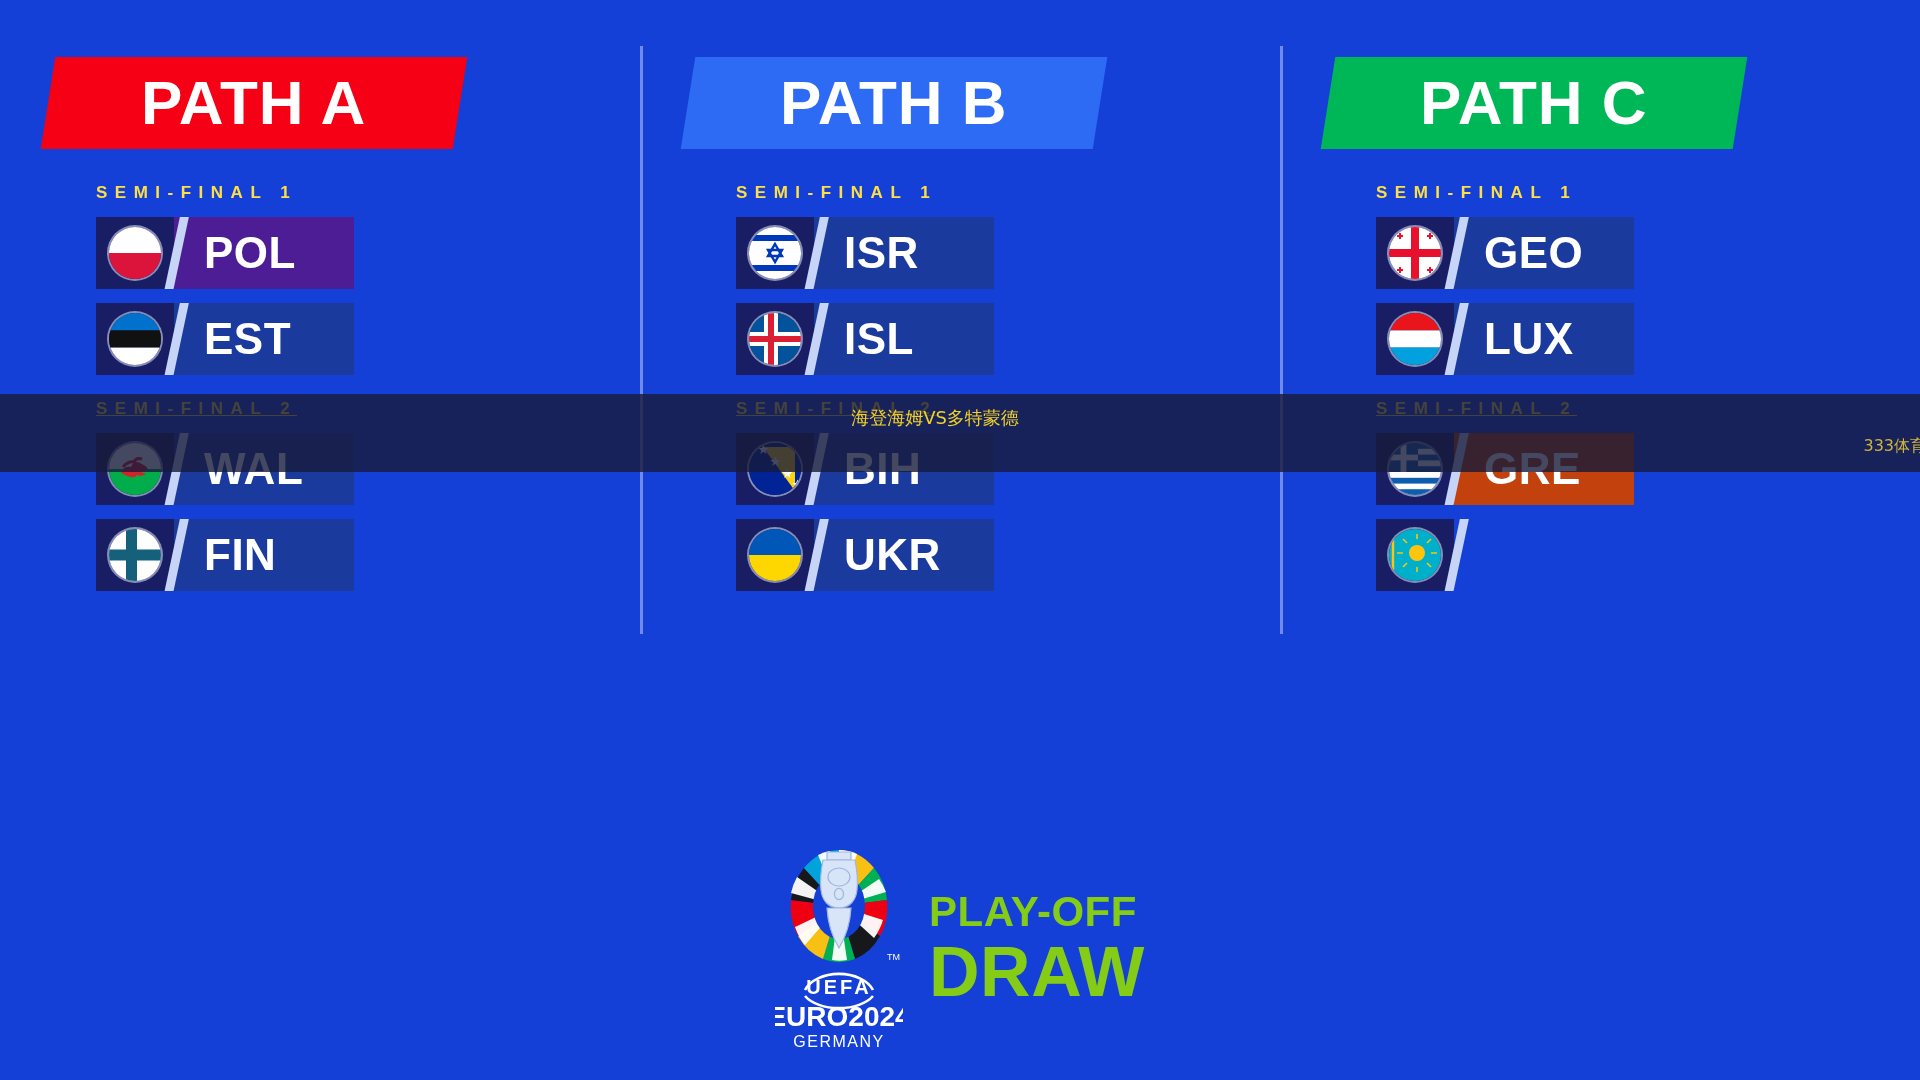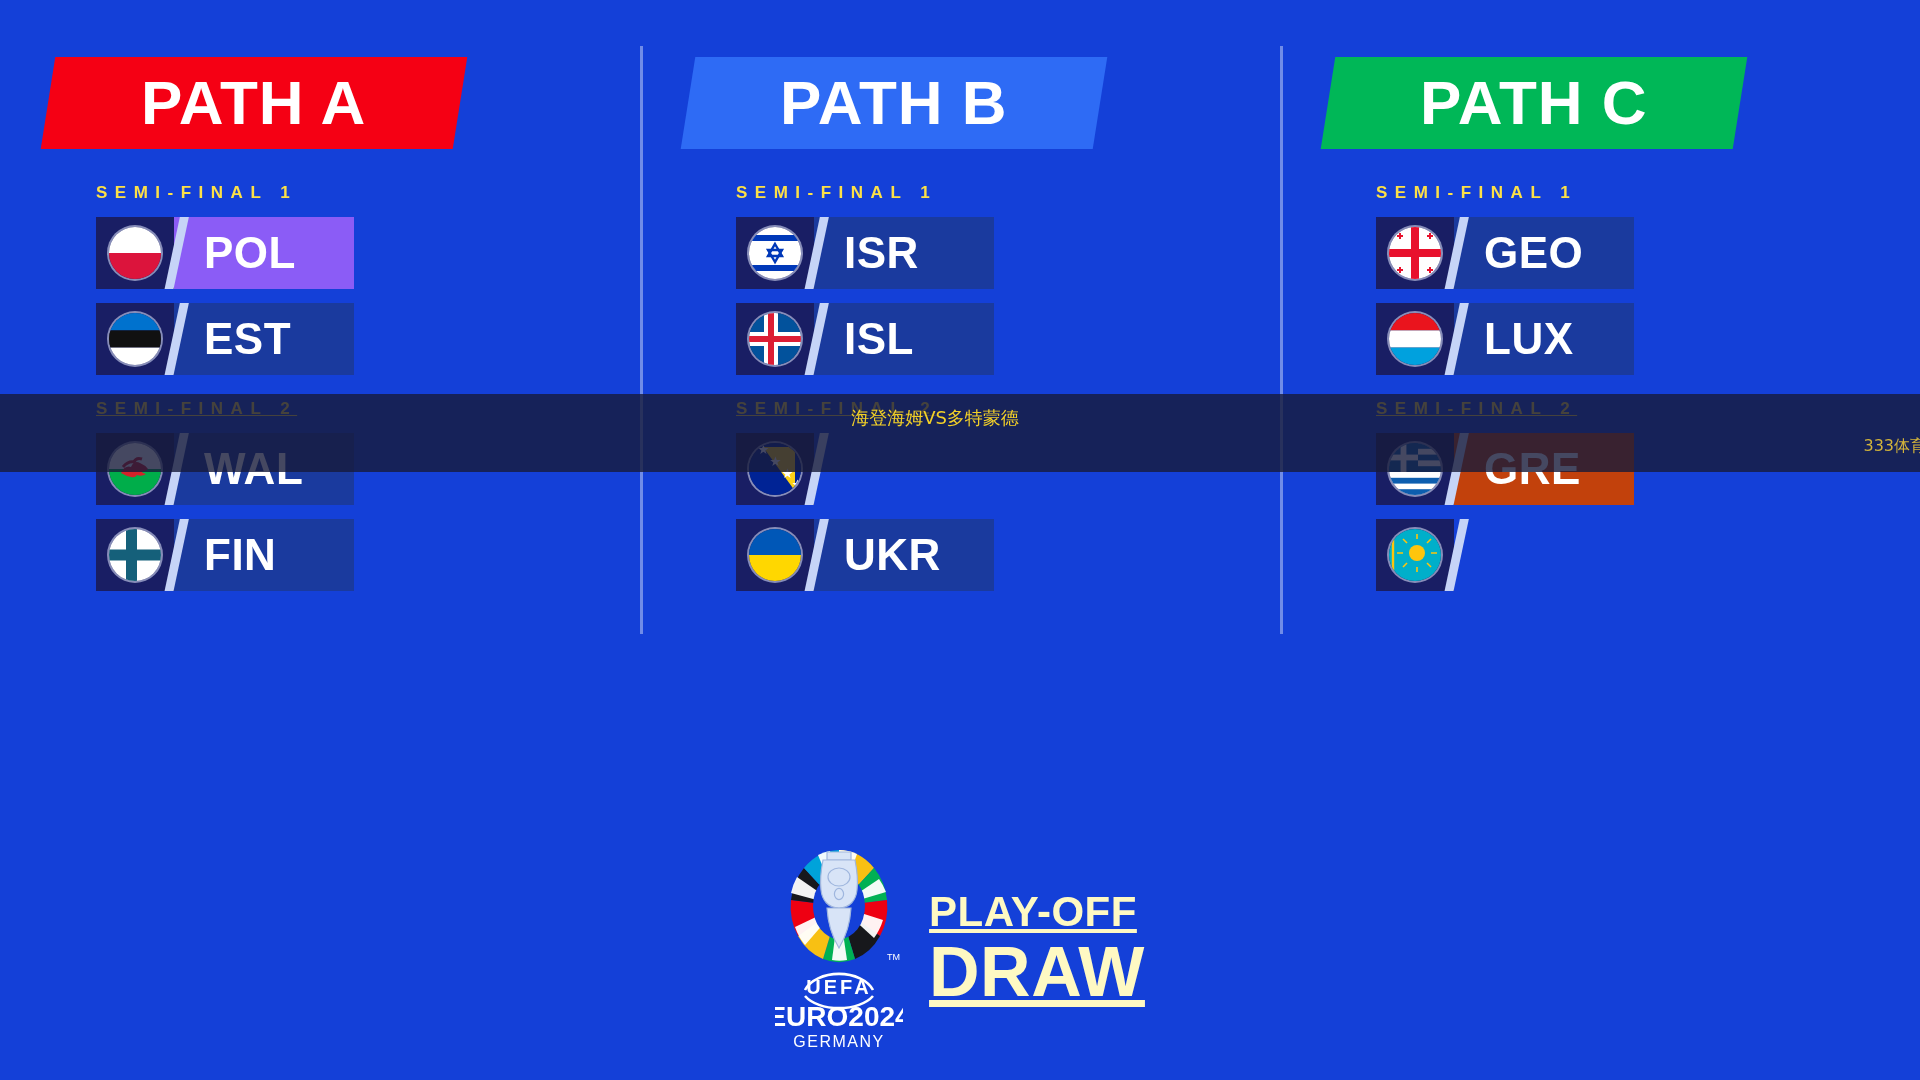--- a/index.html
+++ b/index.html
@@ -92,21 +92,21 @@
     background:#C6D4F7;
     transform:skewX(-12deg);
   }
 
   
   #brand {
     position:absolute; left:0; top:818px; width:1920px; height:262px;
     display:flex; align-items:center; justify-content:center; gap:26px;
   }
   #euro-logo { width:128px; height:210px; flex:none; }
-  #playoff-text { color:#fef9c3; line-height:1.0;text-decoration:underline; }
+  #playoff-text { color:#84cc16; line-height:1.0; }
   #playoff-text .l1 { font-size:42px; font-weight:bold; letter-spacing:.5px; }
   #playoff-text .l2 { font-size:70px; font-weight:bold; letter-spacing:.5px; margin-top:4px; }
 
   
   #overlay-band {
     position:absolute; left:0; top:394px; width:1920px; height:78px;
     background:rgba(22,26,58,.80);
     z-index:40;
   }
   #overlay-caption {
@@ -198,21 +198,21 @@
     <div class="team-row">
       <div class="flag-cell" style="background: rgb(25, 30, 100);">
         <div class="flag-circle">
           <svg viewBox="0 0 52 52" width="52" height="52">
               <rect width="52" height="26" fill="#FFFFFF"></rect>
               <rect y="26" width="52" height="26" fill="#DC143C"></rect>
             </svg>
         </div>
       </div>
       <div class="row-slash"></div>
-      <div class="name-cell" style="background: #8b5cf6;">
+      <div class="name-cell" style="background: #4c1d95;">
         <span class="team-code">POL</span>
       </div>
     </div>
 
     <div class="team-row">
       <div class="flag-cell" style="background: rgb(25, 30, 100);">
         <div class="flag-circle">
           <svg viewBox="0 0 52 52" width="52" height="52">
               <rect width="52" height="17.4" fill="#0072CE"></rect>
               <rect y="17.4" width="52" height="17.2" fill="#111111"></rect>
@@ -318,20 +318,23 @@
             <g fill="#FFFFFF">
               <path d="M13 3 l1.6 4.6 4.8 0 -3.9 2.9 1.5 4.6 -4-2.9 -4 2.9 1.5-4.6 -3.9-2.9 4.8 0 Z" transform="translate(4,-1) scale(.8)"></path>
               <path d="M13 3 l1.6 4.6 4.8 0 -3.9 2.9 1.5 4.6 -4-2.9 -4 2.9 1.5-4.6 -3.9-2.9 4.8 0 Z" transform="translate(16,11) scale(.8)"></path>
               <path d="M13 3 l1.6 4.6 4.8 0 -3.9 2.9 1.5 4.6 -4-2.9 -4 2.9 1.5-4.6 -3.9-2.9 4.8 0 Z" transform="translate(28,23) scale(.8)"></path>
               <path d="M13 3 l1.6 4.6 4.8 0 -3.9 2.9 1.5 4.6 -4-2.9 -4 2.9 1.5-4.6 -3.9-2.9 4.8 0 Z" transform="translate(38,34) scale(.8)"></path>
             </g>
           </svg>
         </div>
       </div>
       <div class="row-slash"></div>
+      <div class="name-cell" style="background: rgb(26, 58, 158);">
+        <span class="team-code">BIH</span>
+      </div>
     </div>
 
     <div class="team-row">
       <div class="flag-cell" style="background: rgb(25, 30, 100);">
         <div class="flag-circle">
           <svg viewBox="0 0 52 52" width="52" height="52">
               <rect width="52" height="26" fill="#0057B7"></rect>
               <rect y="26" width="52" height="26" fill="#FFD700"></rect>
             </svg>
         </div>

